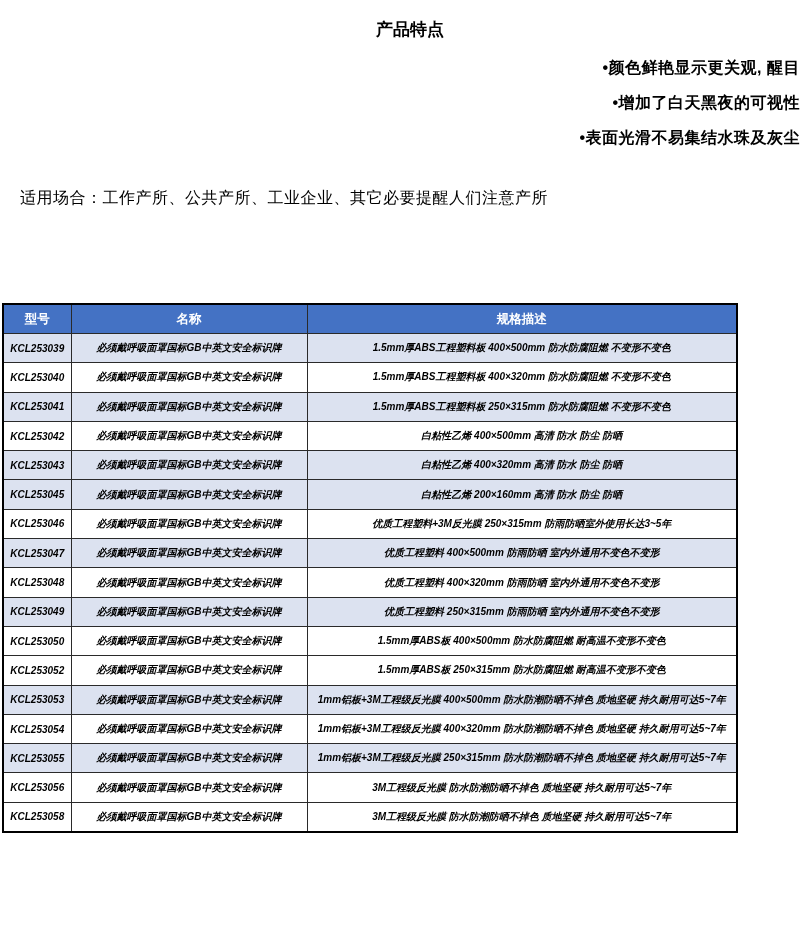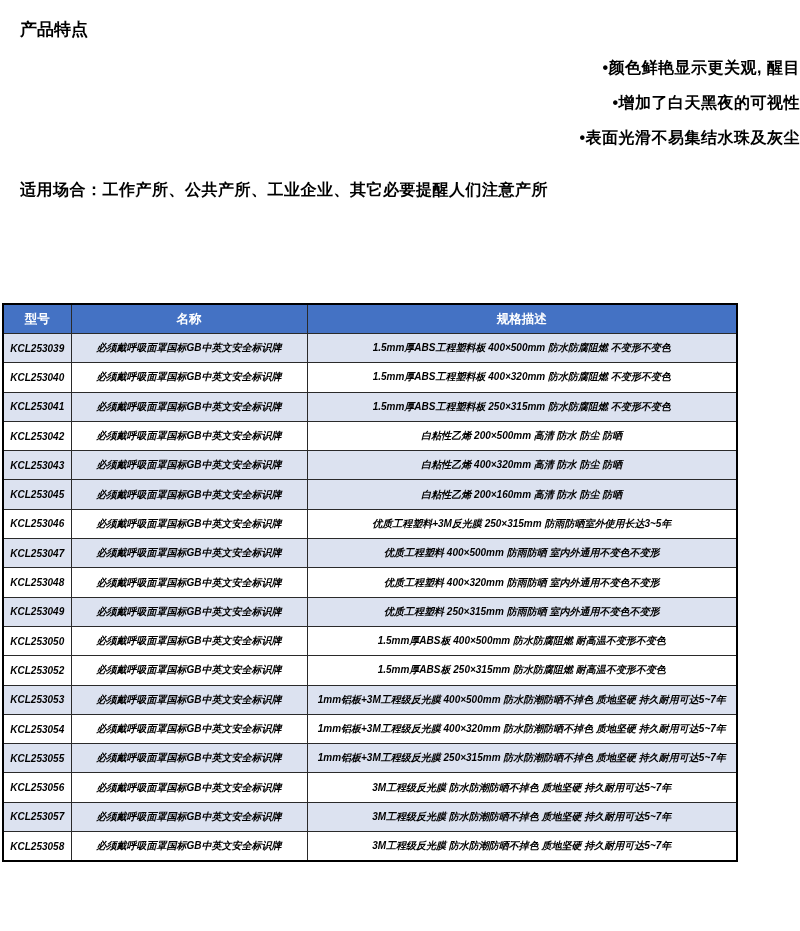--- a/index.html
+++ b/index.html
@@ -18,42 +18,43 @@
     top: 0;
     left: 0;
     width: 780px;
     padding-left: 20px;
   }
   .features-title {
     margin-top: 20px;
     font-size: 17px;
     font-weight: bold;
     line-height: 20px;
+    text-align: center;
   }
   .features-list {
     list-style: none;
     margin: 18px 0 0 0;
     padding: 0 0 0 2px;
   }
   .features-list li {
     font-size: 16px;
     font-weight: bold;
     line-height: 20px;
     margin-bottom: 15px;
     letter-spacing: 0.5px;
     text-align: right;
   }
   .features-list .bullet {
     display: inline-block;
     width: 16px;
   }
   .occasions {
-    margin-top: 32px;
+    margin-top: 40px;
     font-size: 16px;
-    font-weight: bold;
+    font-weight: normal;
     line-height: 20px;
     letter-spacing: 0.5px;
   }
   .table-wrap {
     position: absolute;
     top: 303px;
     left: 2px;
     width: 736px;
   }
   table.spec-table {
@@ -132,21 +133,21 @@
           <td>1.5mm厚ABS工程塑料板 400×320mm 防水防腐阻燃 不变形不变色</td>
         </tr>
         <tr class="alt">
           <td>KCL253041</td>
           <td>必须戴呼吸面罩国标GB中英文安全标识牌</td>
           <td>1.5mm厚ABS工程塑料板 250×315mm 防水防腐阻燃 不变形不变色</td>
         </tr>
         <tr>
           <td>KCL253042</td>
           <td>必须戴呼吸面罩国标GB中英文安全标识牌</td>
-          <td>白粘性乙烯 200×500mm 高清 防水 防尘 防晒</td>
+          <td>白粘性乙烯 400×500mm 高清 防水 防尘 防晒</td>
         </tr>
         <tr class="alt">
           <td>KCL253043</td>
           <td>必须戴呼吸面罩国标GB中英文安全标识牌</td>
           <td>白粘性乙烯 400×320mm 高清 防水 防尘 防晒</td>
         </tr>
         <tr class="alt">
           <td>KCL253045</td>
           <td>必须戴呼吸面罩国标GB中英文安全标识牌</td>
           <td>白粘性乙烯 200×160mm 高清 防水 防尘 防晒</td>
@@ -191,25 +192,20 @@
           <td>必须戴呼吸面罩国标GB中英文安全标识牌</td>
           <td>1mm铝板+3M工程级反光膜 400×320mm 防水防潮防晒不掉色 质地坚硬 持久耐用可达5~7年</td>
         </tr>
         <tr class="alt">
           <td>KCL253055</td>
           <td>必须戴呼吸面罩国标GB中英文安全标识牌</td>
           <td>1mm铝板+3M工程级反光膜 250×315mm 防水防潮防晒不掉色 质地坚硬 持久耐用可达5~7年</td>
         </tr>
         <tr>
           <td>KCL253056</td>
-          <td>必须戴呼吸面罩国标GB中英文安全标识牌</td>
-          <td>3M工程级反光膜 防水防潮防晒不掉色 质地坚硬 持久耐用可达5~7年</td>
-        </tr>
-        <tr class="alt">
-          <td>KCL253057</td>
           <td>必须戴呼吸面罩国标GB中英文安全标识牌</td>
           <td>3M工程级反光膜 防水防潮防晒不掉色 质地坚硬 持久耐用可达5~7年</td>
         </tr>
         <tr>
           <td>KCL253058</td>
           <td>必须戴呼吸面罩国标GB中英文安全标识牌</td>
           <td>3M工程级反光膜 防水防潮防晒不掉色 质地坚硬 持久耐用可达5~7年</td>
         </tr>
       </tbody>
   </table>

